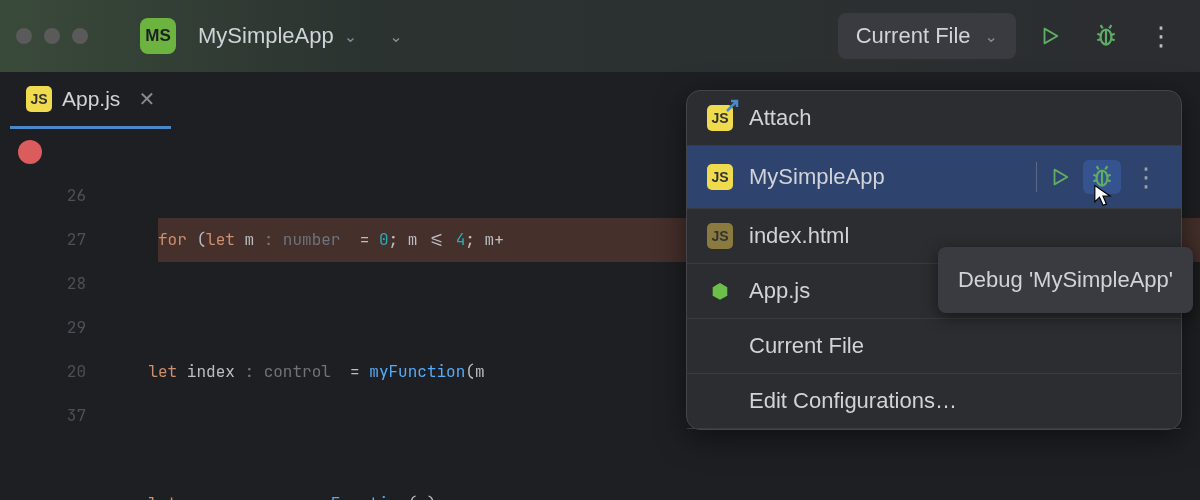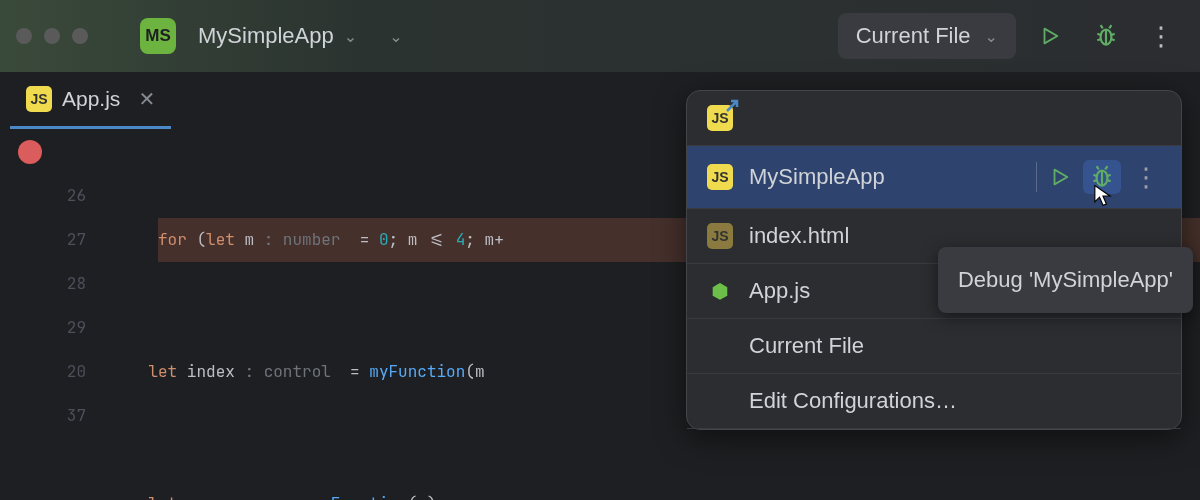--- a/index.html
+++ b/index.html
@@ -204,20 +204,21 @@
 </div>
 
 <div class="popup">
   <div class="popup-item">
     <div class="attach-icon">
       <div class="js-icon" style="position:absolute">JS</div>
       <svg style="position:absolute;top:-6px;right:-6px" width="14" height="14" viewBox="0 0 14 14">
           <path d="M2 12 L12 2 M6 2 H12 V8" stroke="#4a88c7" stroke-width="2.5" fill="none"></path>
         </svg>
     </div>
+    <span class="label">Attach</span>
   </div>
   <div class="popup-item selected">
     <div class="js-icon">JS</div>
     <span class="label">MySimpleApp</span>
     <div class="row-actions">
       <div class="vdiv"></div>
       <svg class="play-svg" viewBox="0 0 24 24">
           <path d="M6 4l14 8-14 8z" fill="none" stroke="#5fad65" stroke-width="2" stroke-linejoin="round"></path>
         </svg>
       <div style="background:#35538f;border-radius:6px;padding:4px 6px;display:flex;align-items:center">

